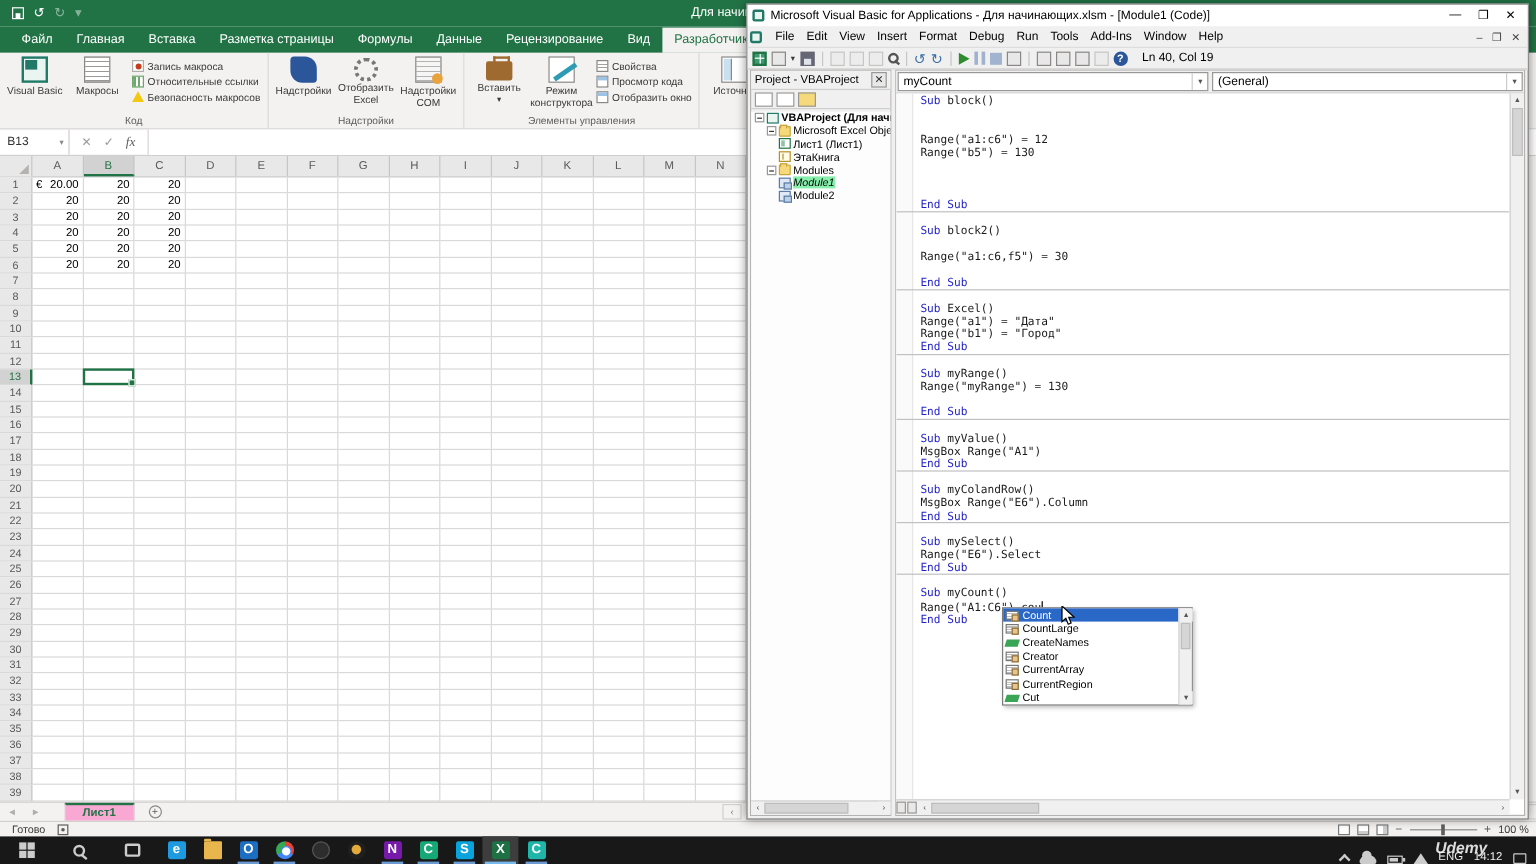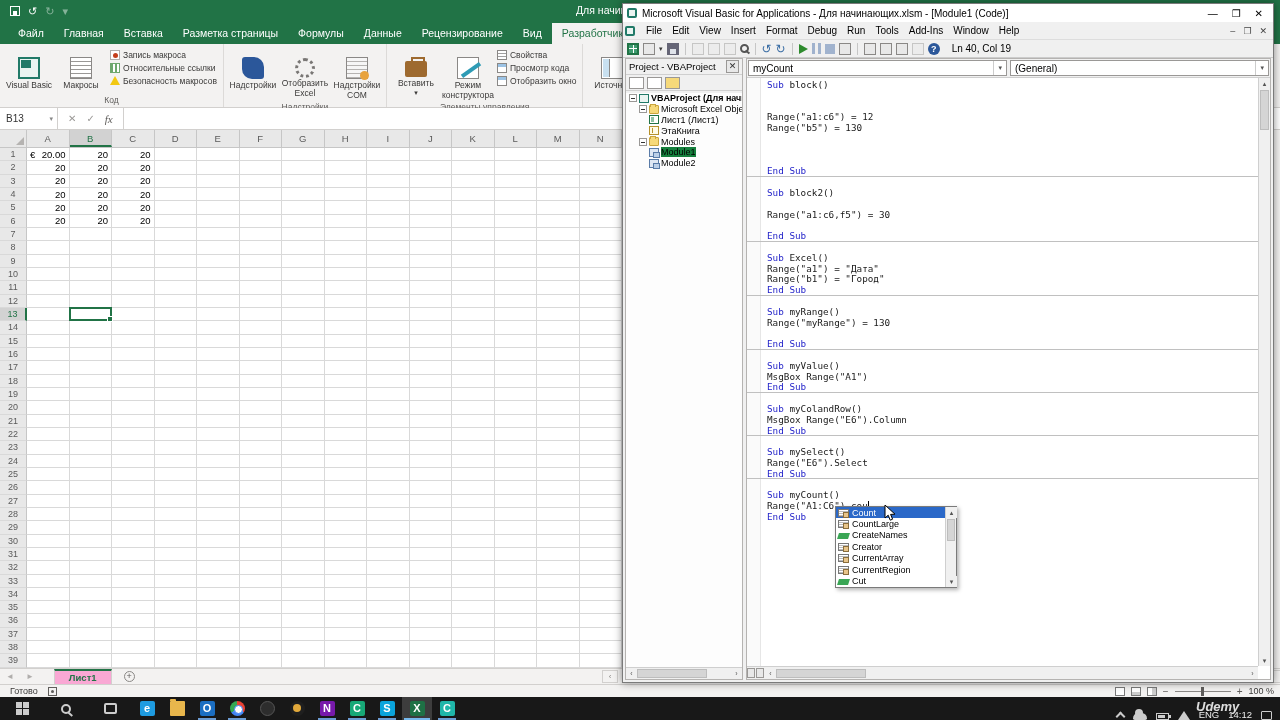--- a/index.html
+++ b/index.html
@@ -23,21 +23,21 @@
   .xl-tab.active { background:#f3f2f1; color:#217346; }
   .assistant { display:flex; align-items:center; gap:5px; color:#fff; padding:4px 8px 5px; font-size:10.5px; white-space:nowrap;}
   .bulb { width:9px;height:9px;border-radius:50%;border:1.5px solid #fff; position:relative;}
   .bulb:after{content:"";position:absolute;left:2px;top:8px;width:2px;height:3px;background:#fff;}
 
   .xl-ribbon { position:absolute; left:0; top:44px; width:100%; height:64px; background:#f3f2f1;
     border-bottom:1px solid #d2d0ce; display:flex; }
   .rib-group { display:flex; flex-direction:column; border-right:1px solid #dcdad8; padding:1px 3px 0; }
   .rib-items { display:flex; align-items:flex-start; flex:1; }
   .rib-label { text-align:center; font-size:8.5px; color:#5f5d5b; padding:1px 2px 2px; white-space:nowrap;}
-  .rib-big { width:52px; display:flex; flex-direction:column; align-items:center; padding-top:12px; }
+  .rib-big { width:52px; display:flex; flex-direction:column; align-items:center; padding-top:2px; }
   .rib-big .blabel { font-size:8.5px; color:#3b3a39; text-align:center; line-height:1.15; white-space:normal;}
   .rib-stack { display:flex; flex-direction:column; justify-content:flex-start; padding-top:3px; }
   .rib-small { display:flex; align-items:center; gap:3px; font-size:8.5px; color:#3b3a39; padding:1.5px 3px; white-space:nowrap;}
   .disabled { opacity:.45; }
   .ric { width:22px; height:22px; margin-bottom:2px; position:relative; }
   .sic { width:10px; height:10px; flex:0 0 10px; position:relative; }
   .ddarrow { font-size:7px; color:#3b3a39; }
   
   .ic-vb { border:2px solid #217a68; background:#eaf4f1; }
   .ic-vb:after{content:"";position:absolute;left:1px;top:1px;right:7px;bottom:9px;background:#217a68;}
@@ -132,21 +132,21 @@
 
   .vba-project { position:absolute; left:2px; top:54px; width:118px; height:622px; background:#f0f0f0; border:1px solid #b5b3b1; }
   .prj-header { height:16px; display:flex; align-items:center; font-size:9.5px; color:#000; padding:0 3px; background:#f0f0f0; border-bottom:1px solid #cfcfcf;}
   .prj-close { margin-left:auto; width:13px; height:13px; border:1px solid #9a9896; background:#e8e8e8; text-align:center; line-height:11px; font-size:9px; color:#333;}
   .prj-toolbar { height:16px; display:flex; gap:3px; padding:2px 3px; border-bottom:1px solid #cfcfcf; }
   .prj-tb { width:15px; height:12px; border:1px solid #9a9896; background:#fff;}
   .prj-tb.folder { background:#f6d97a; }
   .prj-tree { position:absolute; left:0; top:34px; right:0; bottom:12px; background:#fdfdfd; overflow:hidden; }
   .tree-item { display:flex; align-items:center; height:10.8px; font-size:9px; color:#000; white-space:nowrap;}
   .tree-item.bold { font-weight:bold; }
-  .tree-item.active .tlabel { background:#15803d; }
+  .tree-item.active .tlabel { background:#86efac;font-style:italic; }
   .expander { width:8px; height:8px; border:1px solid #9a9896; background:#fff; position:relative; margin-right:2px; flex:0 0 8px;}
   .expander:after{content:"";position:absolute;left:1px;top:3px;width:4px;height:1px;background:#333;}
   .ticon { width:10px; height:9px; margin-right:2px; flex:0 0 10px; position:relative;}
   .ti-project { border:1px solid #217a68; background:#eaf4f1;}
   .ti-folder { background:#f6d97a; border:1px solid #caa53d; border-radius:1px;}
   .ti-folder:before{content:"";position:absolute;left:0;top:-2px;width:4px;height:2px;background:#f6d97a;border:1px solid #caa53d;border-bottom:none;}
   .ti-sheet { background:#fff; border:1px solid #217346;}
   .ti-sheet:after{content:"";position:absolute;left:1px;top:1px;width:3px;height:5px;background:#8fc3a5;}
   .ti-book { background:#fffbe6; border:1px solid #b5912c; }
   .ti-book:after{content:"";position:absolute;left:2px;top:1px;width:1px;height:5px;background:#b5912c;}
@@ -170,21 +170,21 @@
   .kw { color:#1f1fc8; }
   .caret { display:inline-block; width:1px; height:9px; background:#000; vertical-align:-1px; }
   .code-vscroll { position:absolute; right:0; top:19px; bottom:13px; width:12px; background:#f0f0f0; border-left:1px solid #cfcfcf;}
   .code-vscroll .scr-thumb { position:absolute; left:1px; right:1px; top:12px; height:40px;}
   .vup { position:absolute; top:0; left:0; right:0;}
   .vdn { position:absolute; bottom:0; left:0; right:0;}
   .code-hscroll { position:absolute; left:0; right:12px; bottom:0; height:13px; background:#f0f0f0; border-top:1px solid #cfcfcf; display:flex; align-items:center;}
   .split-btn { width:8px; height:10px; border:1px solid #9a9896; background:#e8e8e8; margin-right:1px;}
 
   
-  #autocomplete { position:absolute; left:212px; top:502px; width:122px; background:#fff; border:1px solid #7a7a7a;
+  #autocomplete { position:absolute; left:212px; top:502px; width:159px; background:#fff; border:1px solid #7a7a7a;
     box-shadow:2px 2px 4px rgba(0,0,0,.3); z-index:40; display:flex; }
   .ac-list { flex:1; }
   .ac-item { display:flex; align-items:center; height:11.4px; font-size:9px; color:#000; padding-left:2px; white-space:nowrap;}
   .ac-item.selected { background:#2a68c8; color:#fff; }
   .ac-ic { width:11px; height:8px; margin-right:3px; flex:0 0 11px; position:relative;}
   .ac-prop { border:1px solid #777; background:repeating-linear-gradient(#fff,#fff 1px,#bbb 1px,#bbb 2px);}
   .ac-prop:after{content:"";position:absolute;right:-1px;bottom:-2px;width:4px;height:4px;background:#e8c58a;border:1px solid #8a6d3b;}
   .ac-method { background:#3aa655; transform:skewX(-18deg); width:9px; height:6px; margin-top:1px;}
   .ac-scroll { width:11px; background:#f0f0f0; border-left:1px solid #cfcfcf; position:relative;}
   .ac-scroll .scr-thumb { position:absolute; left:1px; right:1px; top:12px; height:22px;}

